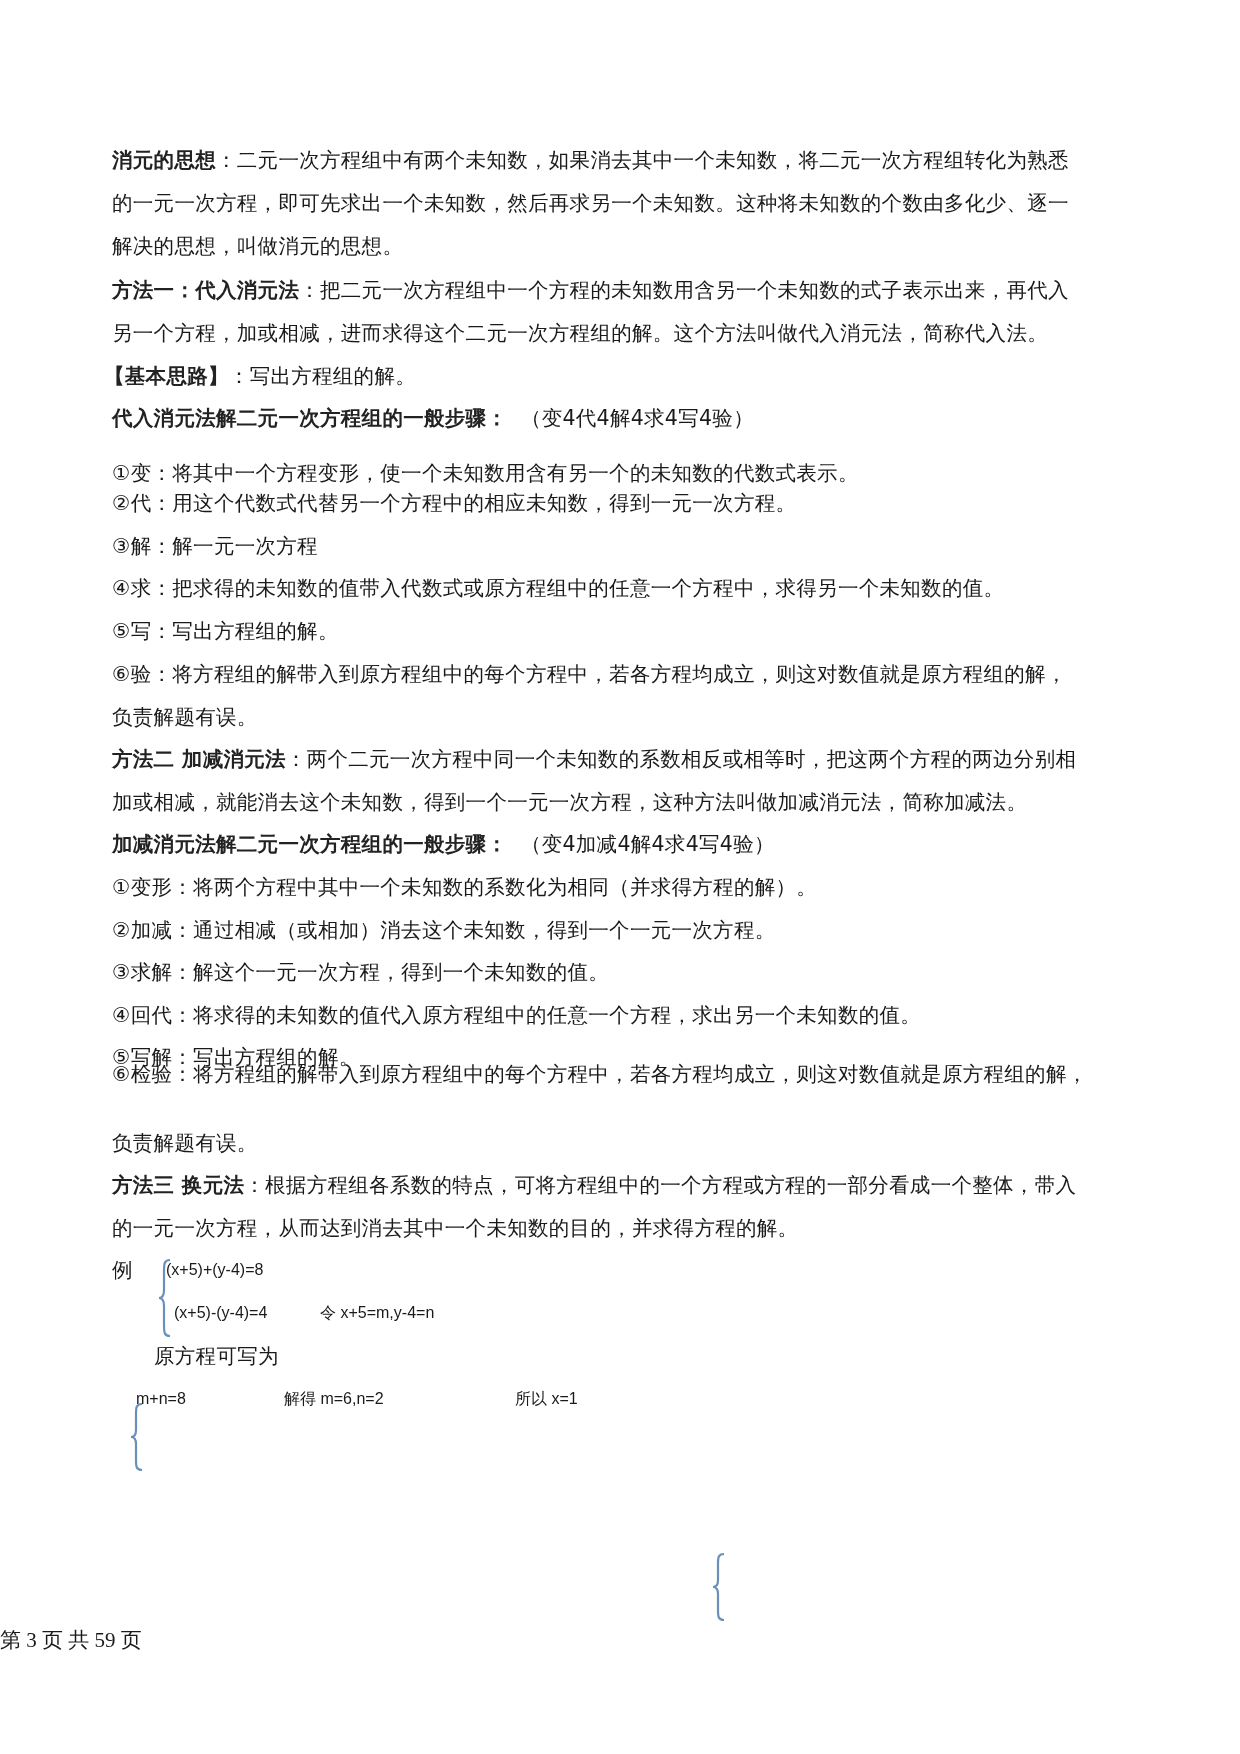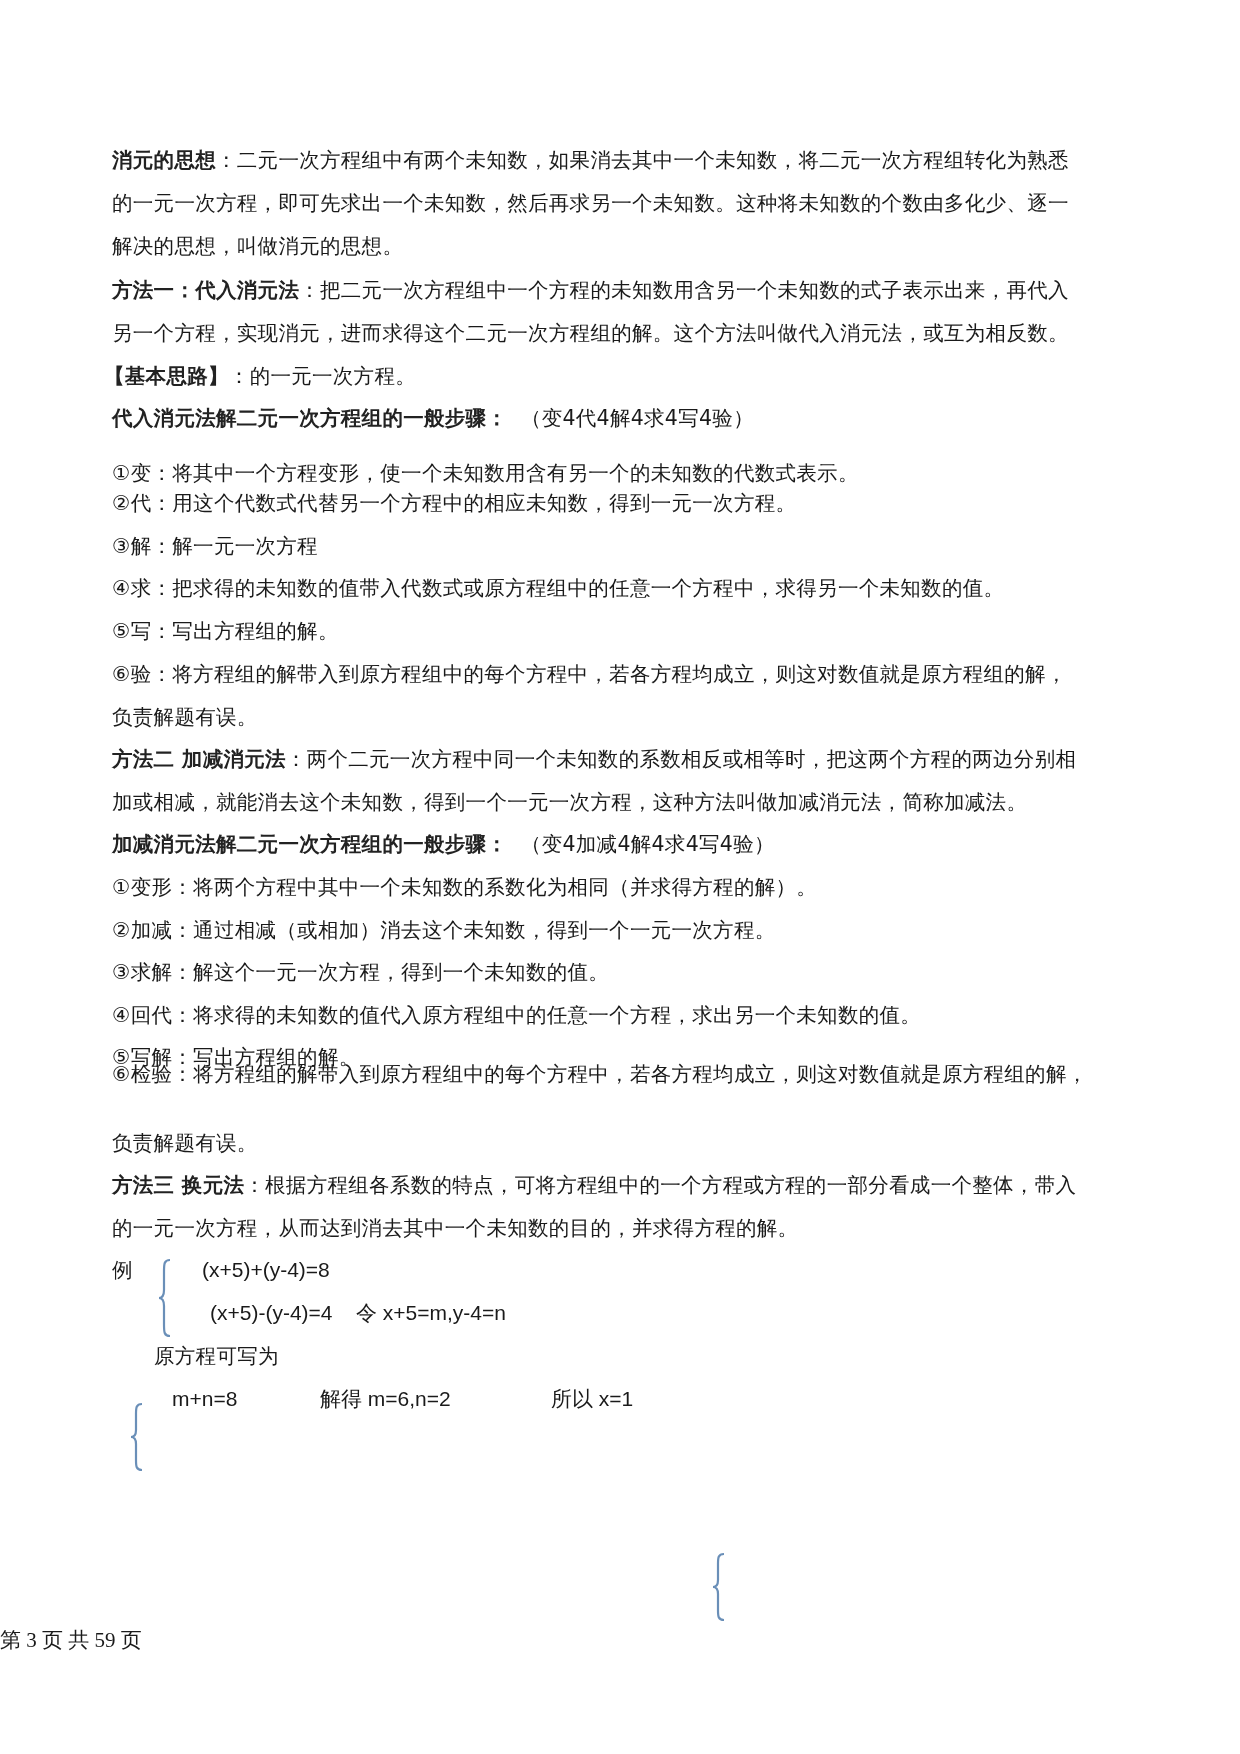--- a/index.html
+++ b/index.html
@@ -1,43 +1,43 @@
 <!DOCTYPE html>
 <html><head>
 <meta charset="utf-8">
 <style>
   html, body { margin: 0; padding: 0; background: #ffffff; }
   body { width: 1240px; height: 1754px; position: relative; overflow: hidden;
          font-family: "DejaVu Sans", "Liberation Sans", sans-serif; color: #1a1a1a; }
   .page { position: absolute; left: 0; top: 0; width: 1240px; height: 1498px; }
   .line { position: absolute; left: 112px; font-size: 20.5px; line-height: 28px; white-space: nowrap; letter-spacing: 0.3px; }
   .b { font-weight: bold; color: #222; }
-  .math { position: absolute; font-family: "Liberation Sans", sans-serif; font-size: 21px; line-height: 28px; white-space: nowrap; padding-left: 36px; }
+  .math { position: absolute; font-family: "Liberation Sans", sans-serif; font-size: 16px; line-height: 28px; white-space: nowrap; }
   .brace { position: absolute; }
   .footer { position: absolute; left: 0; width: 1240px; top: 1626px; text-align: left;
             font-family: "Liberation Serif", "DejaVu Serif", serif; font-size: 21px; }
 </style>
 </head>
 <body>
 
 <div class="page">
 
   <div class="line" style="top:146px">
     <span class="b">消元的思想</span><span>：</span><span>二元一次方程组中有两个未知数，如果消去其中一个未知数，将二元一次方程组转化为熟悉</span>
   </div>
   <div class="line" style="top:189px">的一元一次方程，即可先求出一个未知数，然后再求另一个未知数。这种将未知数的个数由多化少、逐一</div>
   <div class="line" style="top:232px">解决的思想，叫做消元的思想。</div>
 
   <div class="line" style="top:276px">
     <span class="b">方法一：代入消元法</span><span>：</span><span>把二元一次方程组中一个方程的未知数用含另一个未知数的式子表示出来，再代入</span>
   </div>
-  <div class="line" style="top:319px">另一个方程，实现消元，进而求得这个二元一次方程组的解。这个方法叫做代入消元法，或互为相反数。</div>
+  <div class="line" style="top:319px">另一个方程，加或相减，进而求得这个二元一次方程组的解。这个方法叫做代入消元法，简称代入法。</div>
 
   <div class="line" style="top:362px; left:104px">
-    <span class="b">【基本思路】</span><span>：</span><span>的一元一次方程。</span>
+    <span class="b">【基本思路】</span><span>：</span><span>写出方程组的解。</span>
   </div>
 
   <div class="line" style="top:404px">
     <span class="b">代入消元法解二元一次方程组的一般步骤：</span>&nbsp;&nbsp;<span>（变4代4解4求4写4验）</span>
   </div>
 
   <div class="line" style="top:459px">①变：将其中一个方程变形，使一个未知数用含有另一个的未知数的代数式表示。</div>
   <div class="line" style="top:489px">②代：用这个代数式代替另一个方程中的相应未知数，得到一元一次方程。</div>
   <div class="line" style="top:532px">③解：解一元一次方程</div>
   <div class="line" style="top:574px">④求：把求得的未知数的值带入代数式或原方程组中的任意一个方程中，求得另一个未知数的值。</div>

